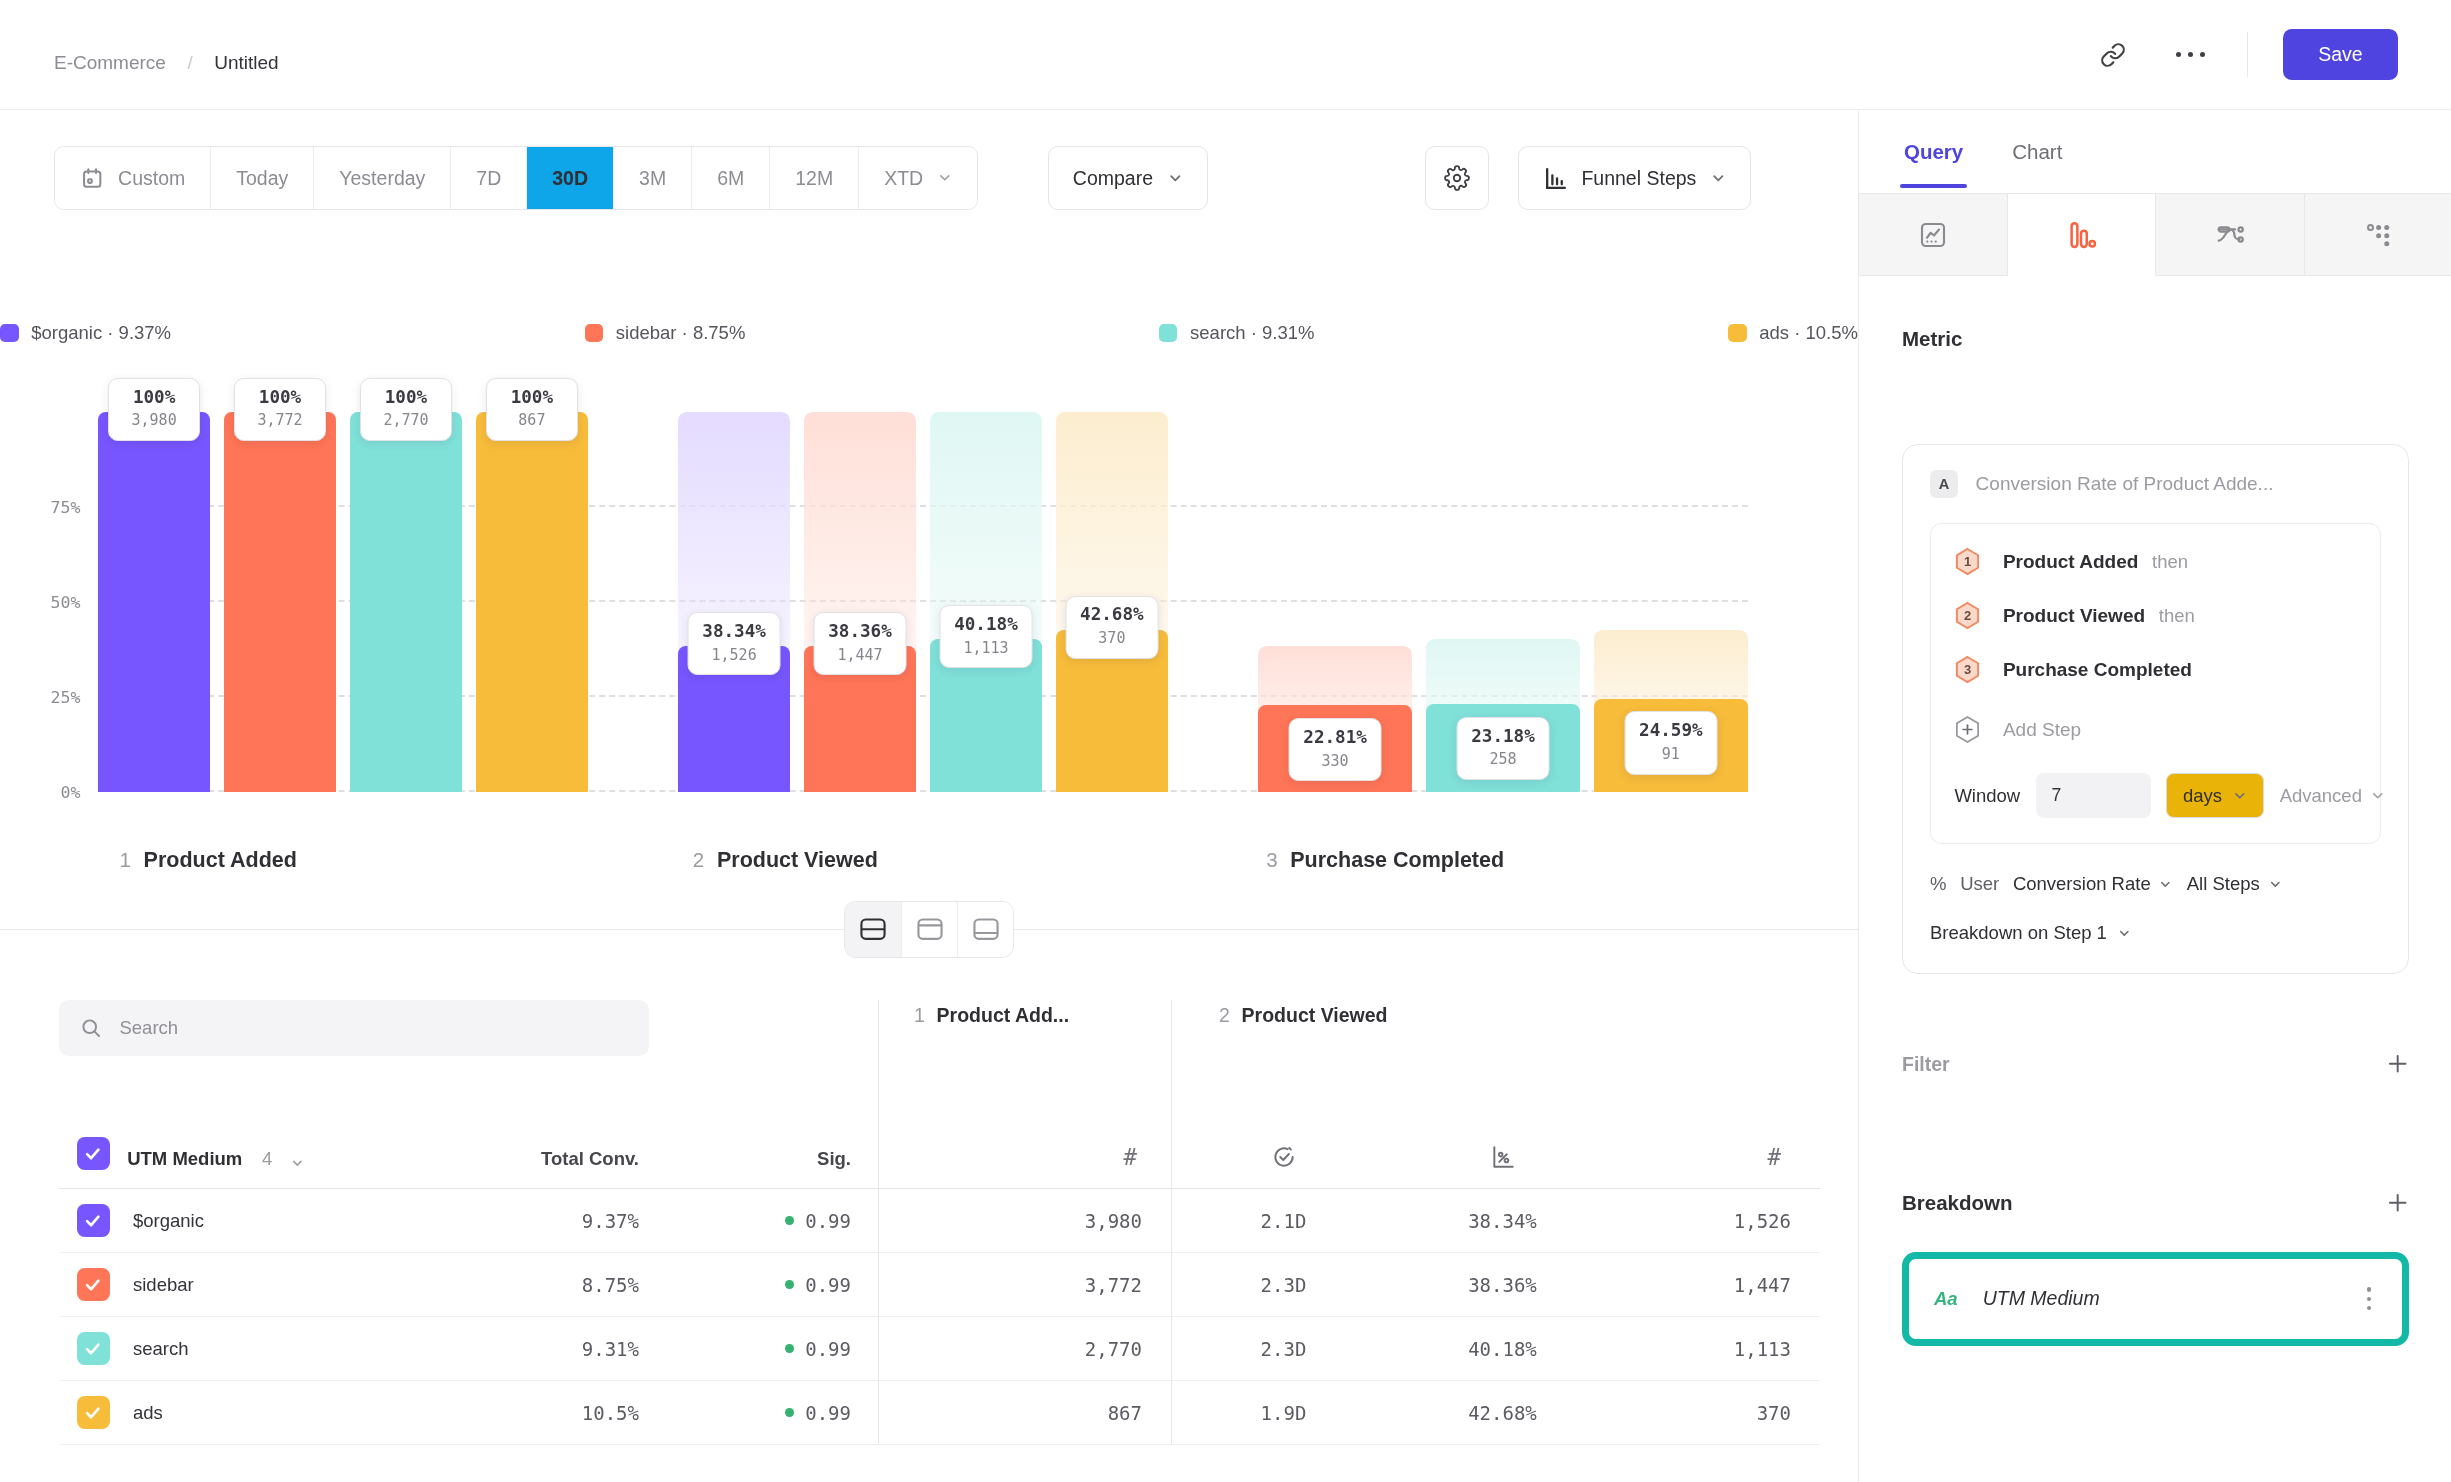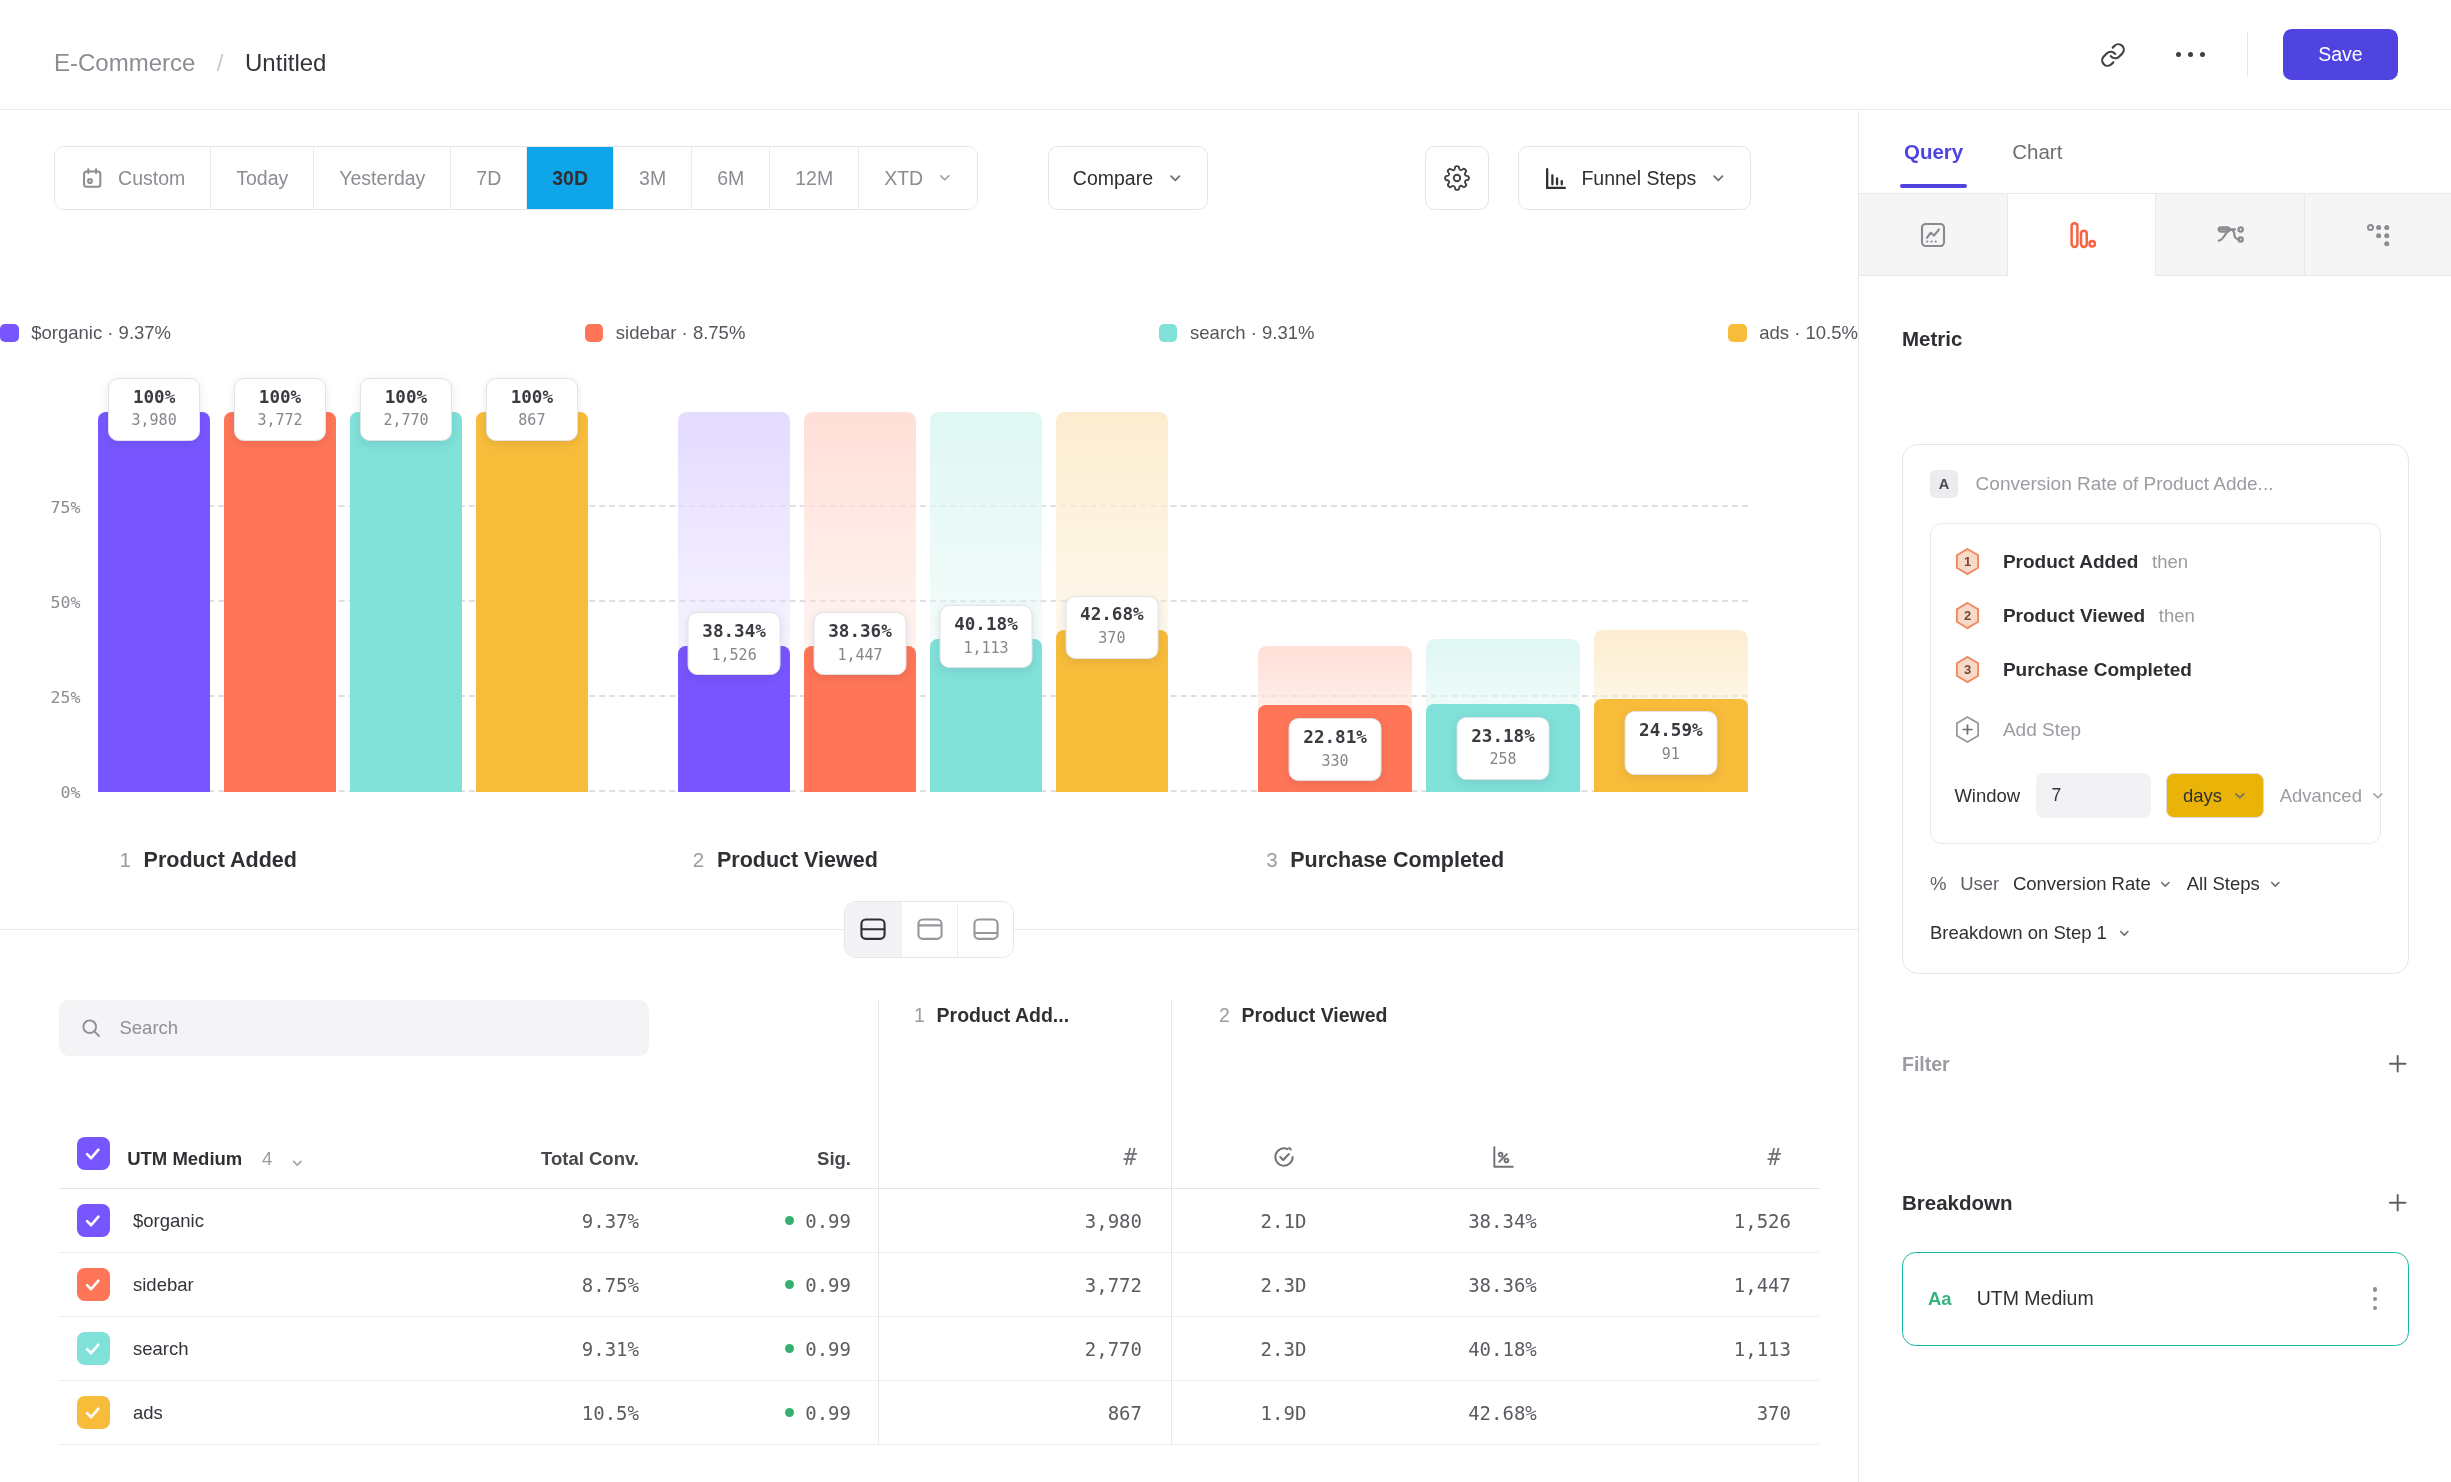--- a/index.html
+++ b/index.html
@@ -4,21 +4,21 @@
 <style>
   * { box-sizing: border-box; }
   html,body { margin:0; padding:0; background:#fff; }
   .page { position:relative; width:2452px; height:1482px; background:#fff; overflow:hidden;
           font-family:"Liberation Sans", sans-serif; color:#33333A; }
   svg { display:block; }
 
   
   .topbar { position:absolute; left:0; top:0; width:2452px; height:110px;
             border-bottom:1px solid #ECECEE; display:flex; align-items:center; padding:0 54px; }
-  .crumb { display:flex; align-items:center; gap:21.5px; font-size:24px;margin-top:16px; }
+  .crumb { display:flex; align-items:center; gap:21.5px; font-size:19px;margin-top:16px; }
   .crumb .parent { color:#8C8C93; }
   .crumb .sep { color:#C9C9CE; }
   .crumb .current { color:#33333A; font-weight:500; }
   .top-actions { margin-left:auto; display:flex; align-items:center; gap:35px; }
   .icon-btn { width:43px; height:43px; display:flex; align-items:center; justify-content:center;
               border-radius:7.8px; cursor:pointer; }
   .dots-h { display:flex; gap:6.8px; }
   .dots-h i { width:5.4px; height:5.4px; border-radius:50%; background:#3F3F44; }
   .vdiv { width:1px; height:45px; background:#E6E6E9; }
   .save-btn { min-width:115px; height:51px; background:#4F44E0; color:#fff; border:none;
@@ -151,22 +151,22 @@
   .measure { margin-top:29px; display:flex; align-items:center; gap:13.7px; font-size:18.5px; }
   .mtok { color:#5F5F66; }
   .mdrop { display:flex; align-items:center; gap:7.8px; cursor:pointer; color:#2F2F34; }
   .bd-on { margin-top:27px; display:flex; align-items:center; gap:9.8px; font-size:18.5px; color:#2F2F34; cursor:pointer; }
   .sec-row { display:flex; align-items:center; justify-content:space-between; }
   .filter-row { margin-top:78px; }
   .filter-h { font-size:19.5px; font-weight:600; color:#9B9BA1; }
   .bdn-row { margin-top:115px; }
   .bdn-h { font-size:20.5px; font-weight:700; color:#2F2F34; }
   .plus { color:#5F5F66; cursor:pointer; }
-  .bd-card { margin-top:37px; height:94px; border:1px solid #14b8a6; border-radius:13.7px; display:flex;
-             align-items:center; padding:13px 25px; }
+  .bd-card { margin-top:37px; height:94px; border:7px solid #14b8a6; border-radius:13.7px; display:flex;
+             align-items:center; padding:13px 25px;font-style:italic; }
   .aa { font-size:18.5px; font-weight:700; }
   .bd-name { font-size:19.5px; color:#2F2F34; margin-left:25px; }
   .dots-v { margin-left:auto; display:flex; flex-direction:column; gap:4.9px; padding:5.9px; cursor:pointer; }
   .dots-v i { width:4.4px; height:4.4px; border-radius:50%; background:#8E8E94; }
 </style>
 </head>
 <body>
 
 <div class="page">
 

